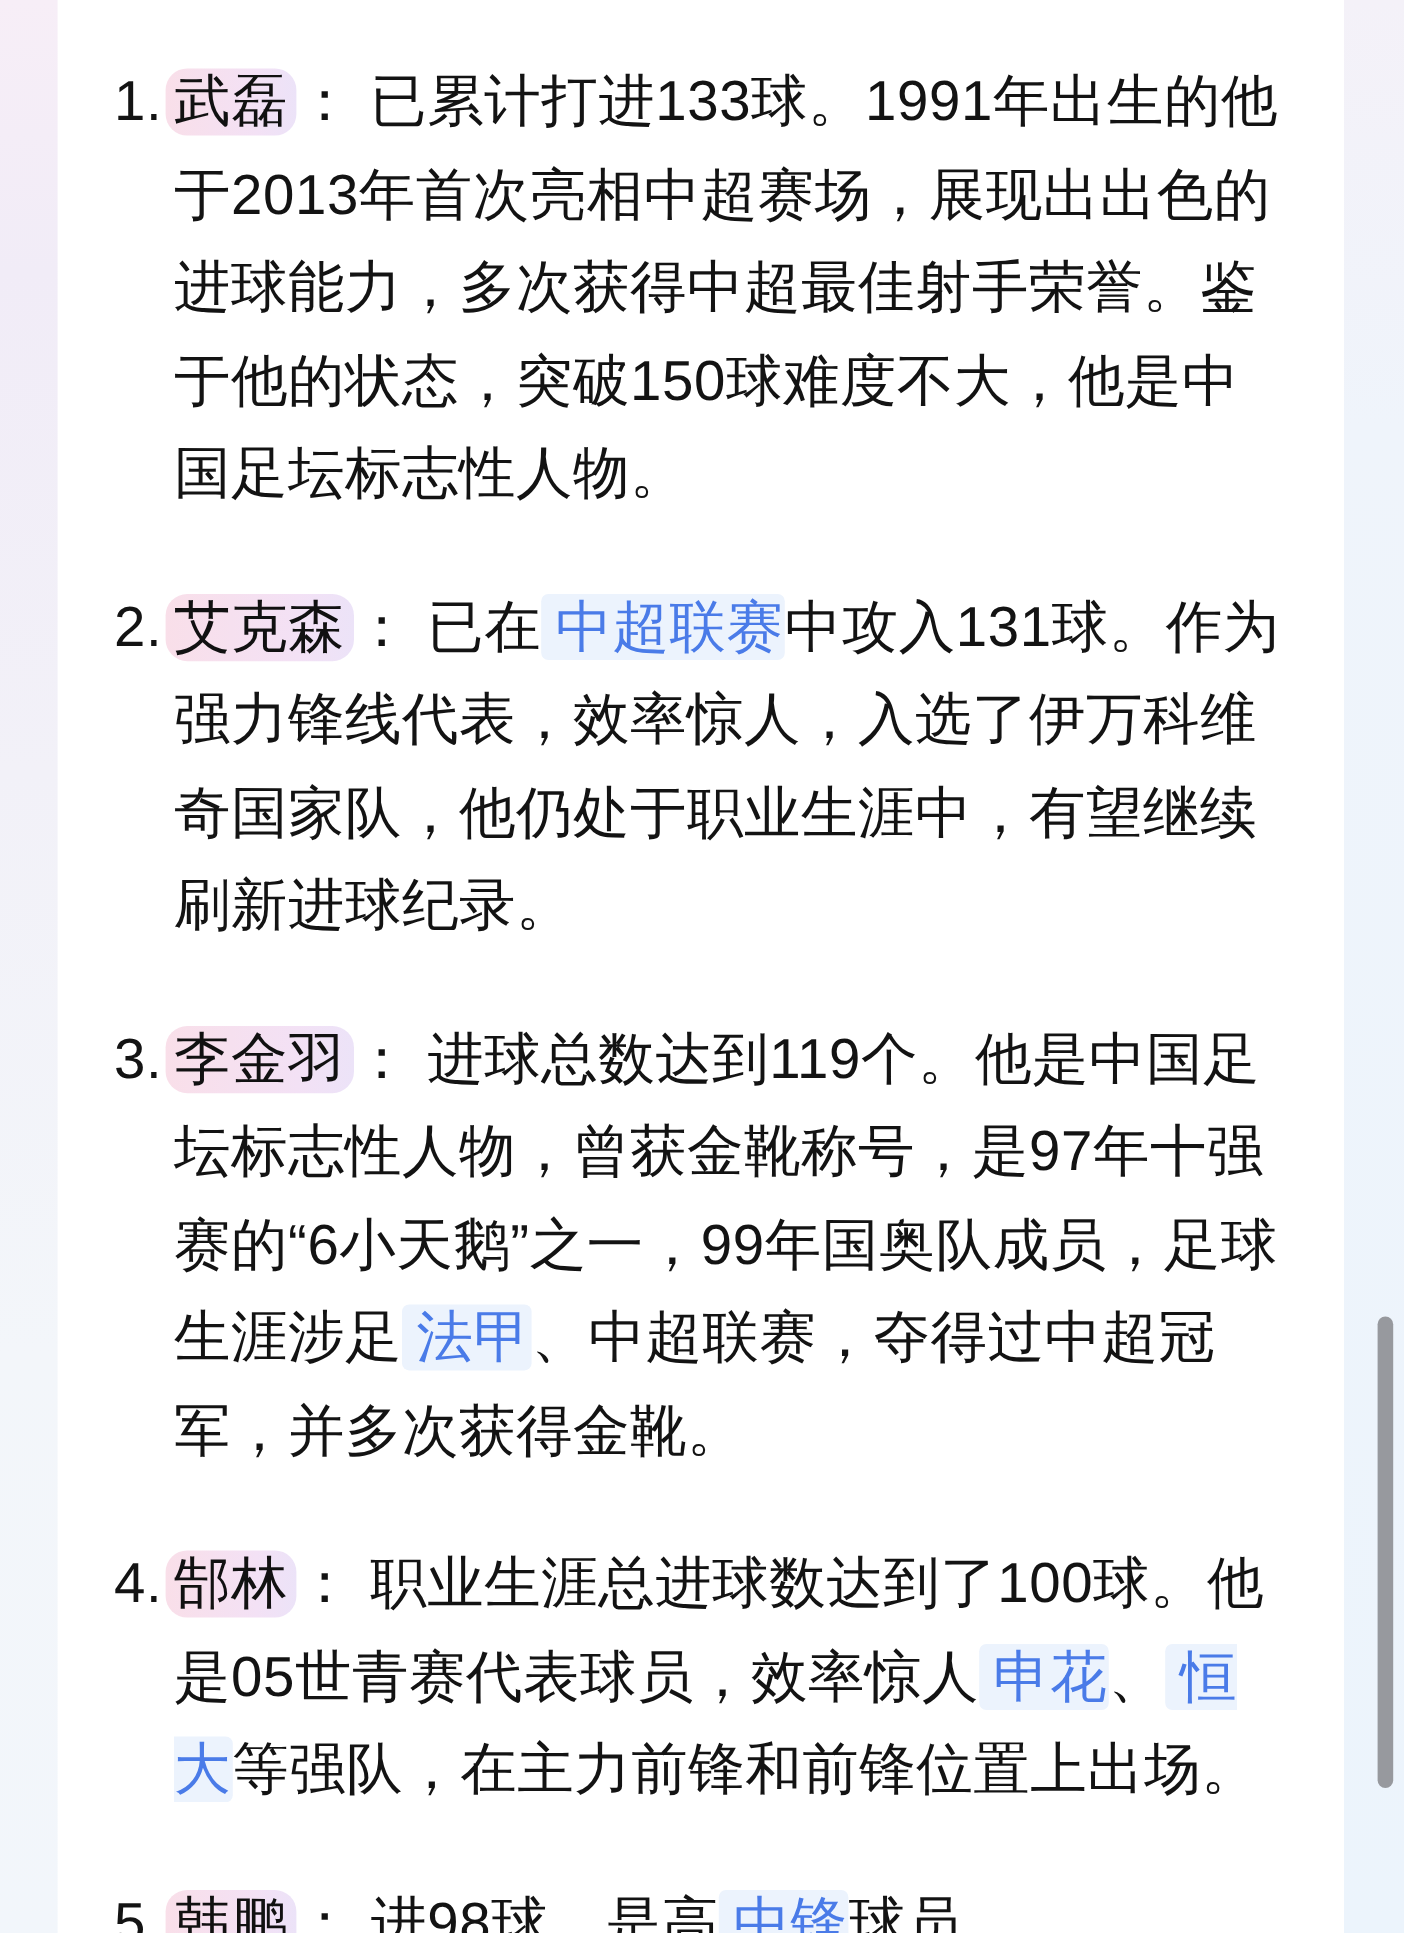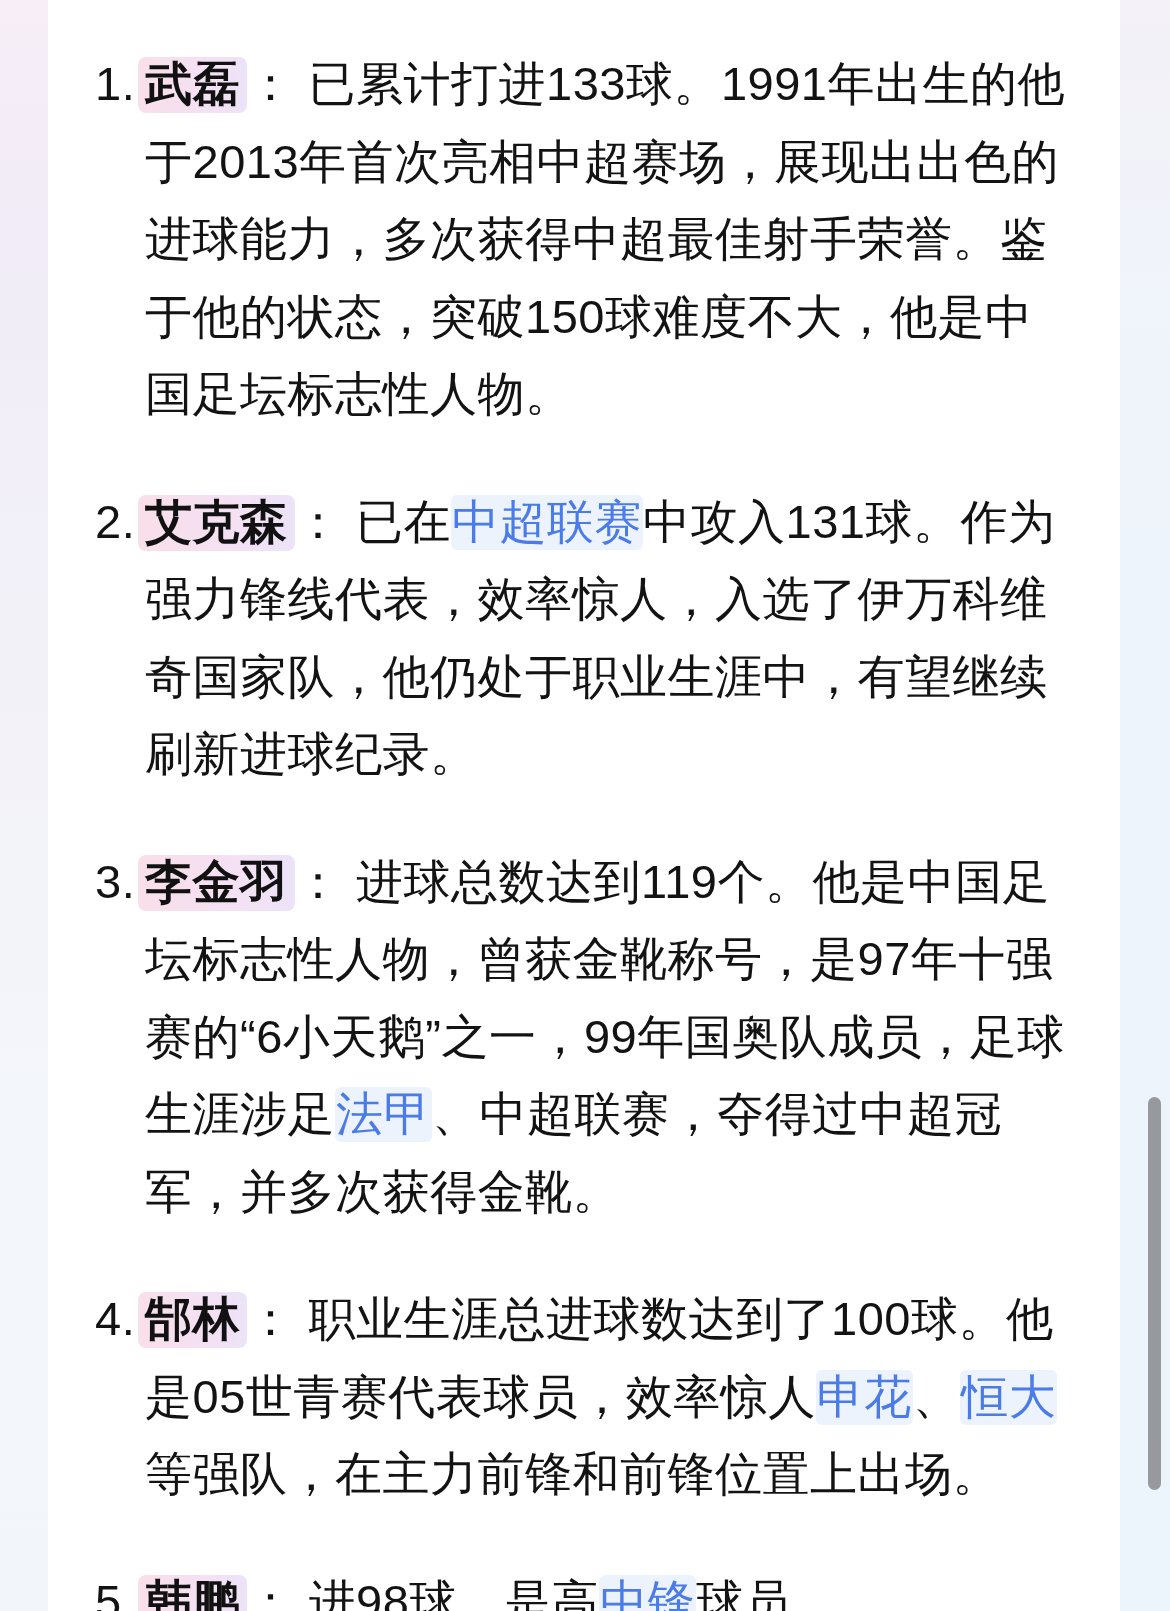--- a/index.html
+++ b/index.html
@@ -60,34 +60,34 @@
     letter-spacing: 0.5px;
   }
   li.item + li.item { margin-top: 50px; }
   .num {
     position: absolute;
     left: 0; top: 0;
     font-weight: 400;
     color: #131313;
   }
   .pname {
-    font-weight: 700;
+    font-weight: 400;
     color: #111111;
     background: linear-gradient(90deg, #f9dfe9 0%, #f3e1f5 70%, #ece3f8 100%);
-    border-radius: 8px;
+    border-radius: 18px;
     padding: 0 7px 3px 7px;
     margin-left: -7px;
   }
   .sep { margin-right: 14px; }
   a.link {
     color: #4a7be8;
     text-decoration: none;
     background: #ecf3fd;
     border-radius: 6px;
-    padding: 0 1px 2px 1px;
+    padding: 0 1px 2px 12px;
     cursor: pointer;
   }
 </style>
 </head>
 <body>
 
 <div class="page">
   <div class="edge-strip-left"></div>
 
   <div class="content">

